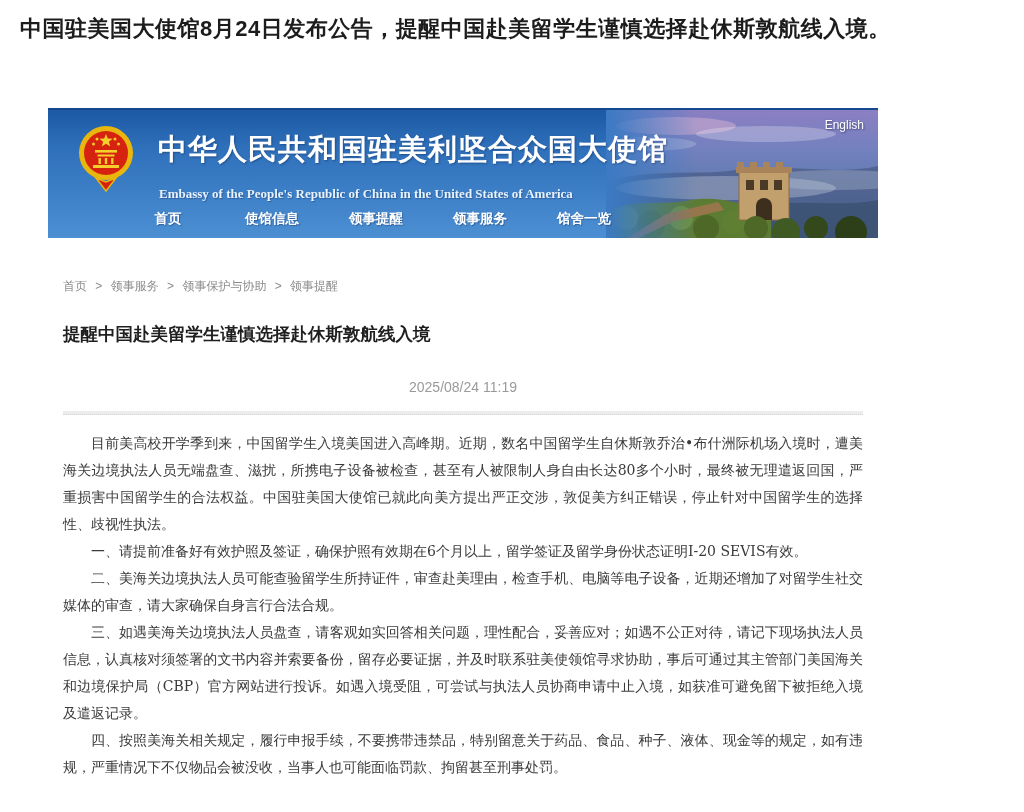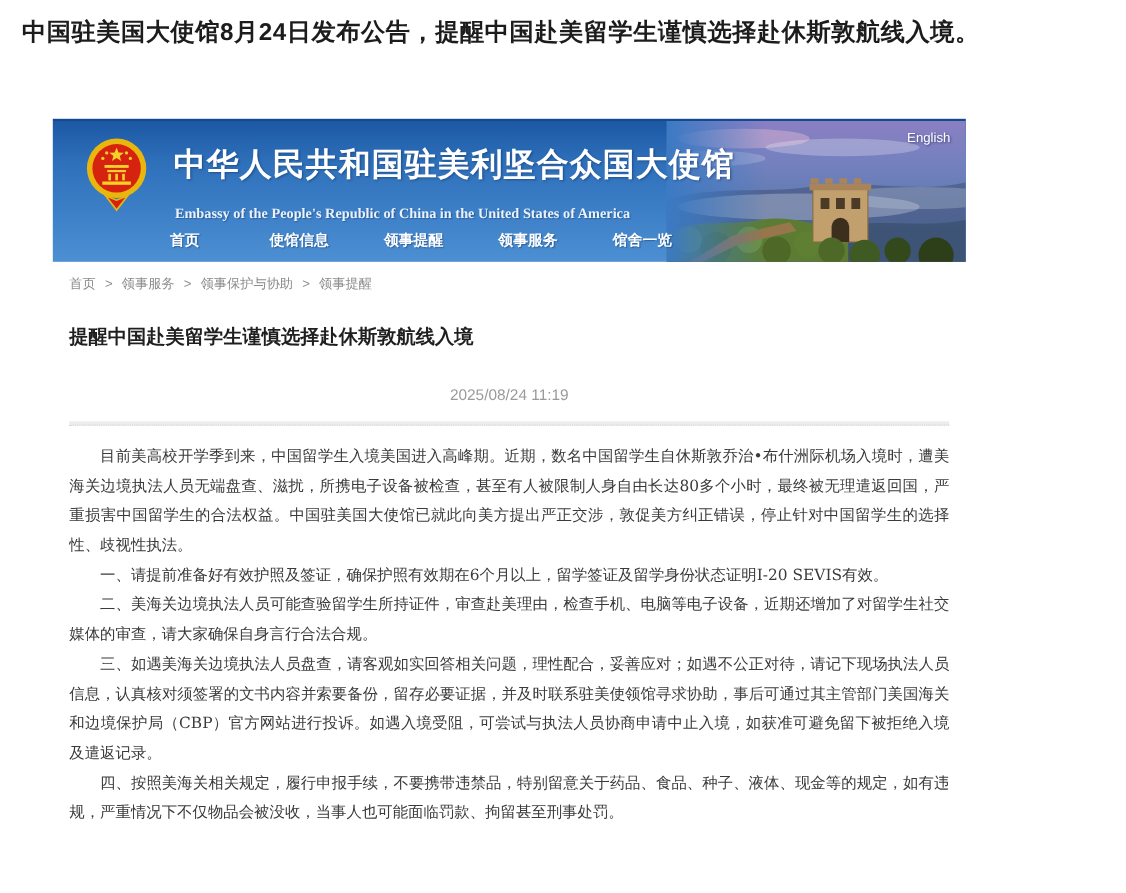--- a/index.html
+++ b/index.html
@@ -41,21 +41,21 @@
     position:absolute; left:68px; bottom:6px; height:26px; display:flex; align-items:center;
   }
   .nav a {
     display:inline-block; width:104px; text-align:center; color:#ffffff;
     font-size:13.5px; font-weight:bold; text-decoration:none; cursor:pointer;
     text-shadow:1px 1px 1px rgba(10,40,90,.4);
   }
 
   
   .content { position:absolute; left:48px; top:238px; width:830px; padding:0 15px; }
-  .breadcrumb { margin-top:12px; font-size:12px; color:#8b8b8b; }
+  .breadcrumb { margin-top:40px; font-size:12px; color:#8b8b8b; }
   .breadcrumb a { color:#8b8b8b; text-decoration:none; cursor:pointer; }
   .breadcrumb .sep { margin:0 5px; color:#8b8b8b; }
   .article-title {
     margin:27px 0 0 0; font-size:17.5px; font-weight:bold; color:#1f1f1f;
     font-family:"Liberation Sans", sans-serif;
   }
   .article-date { margin-top:33px; text-align:center; font-size:14px; color:#9a9a9a; }
   .divider { margin-top:16px; height:4px; background:#ededed; border-bottom:1px dotted #d6d6d6; }
   .article-body {
     margin-top:15px; font-family:"DejaVu Serif","Liberation Serif",serif;

